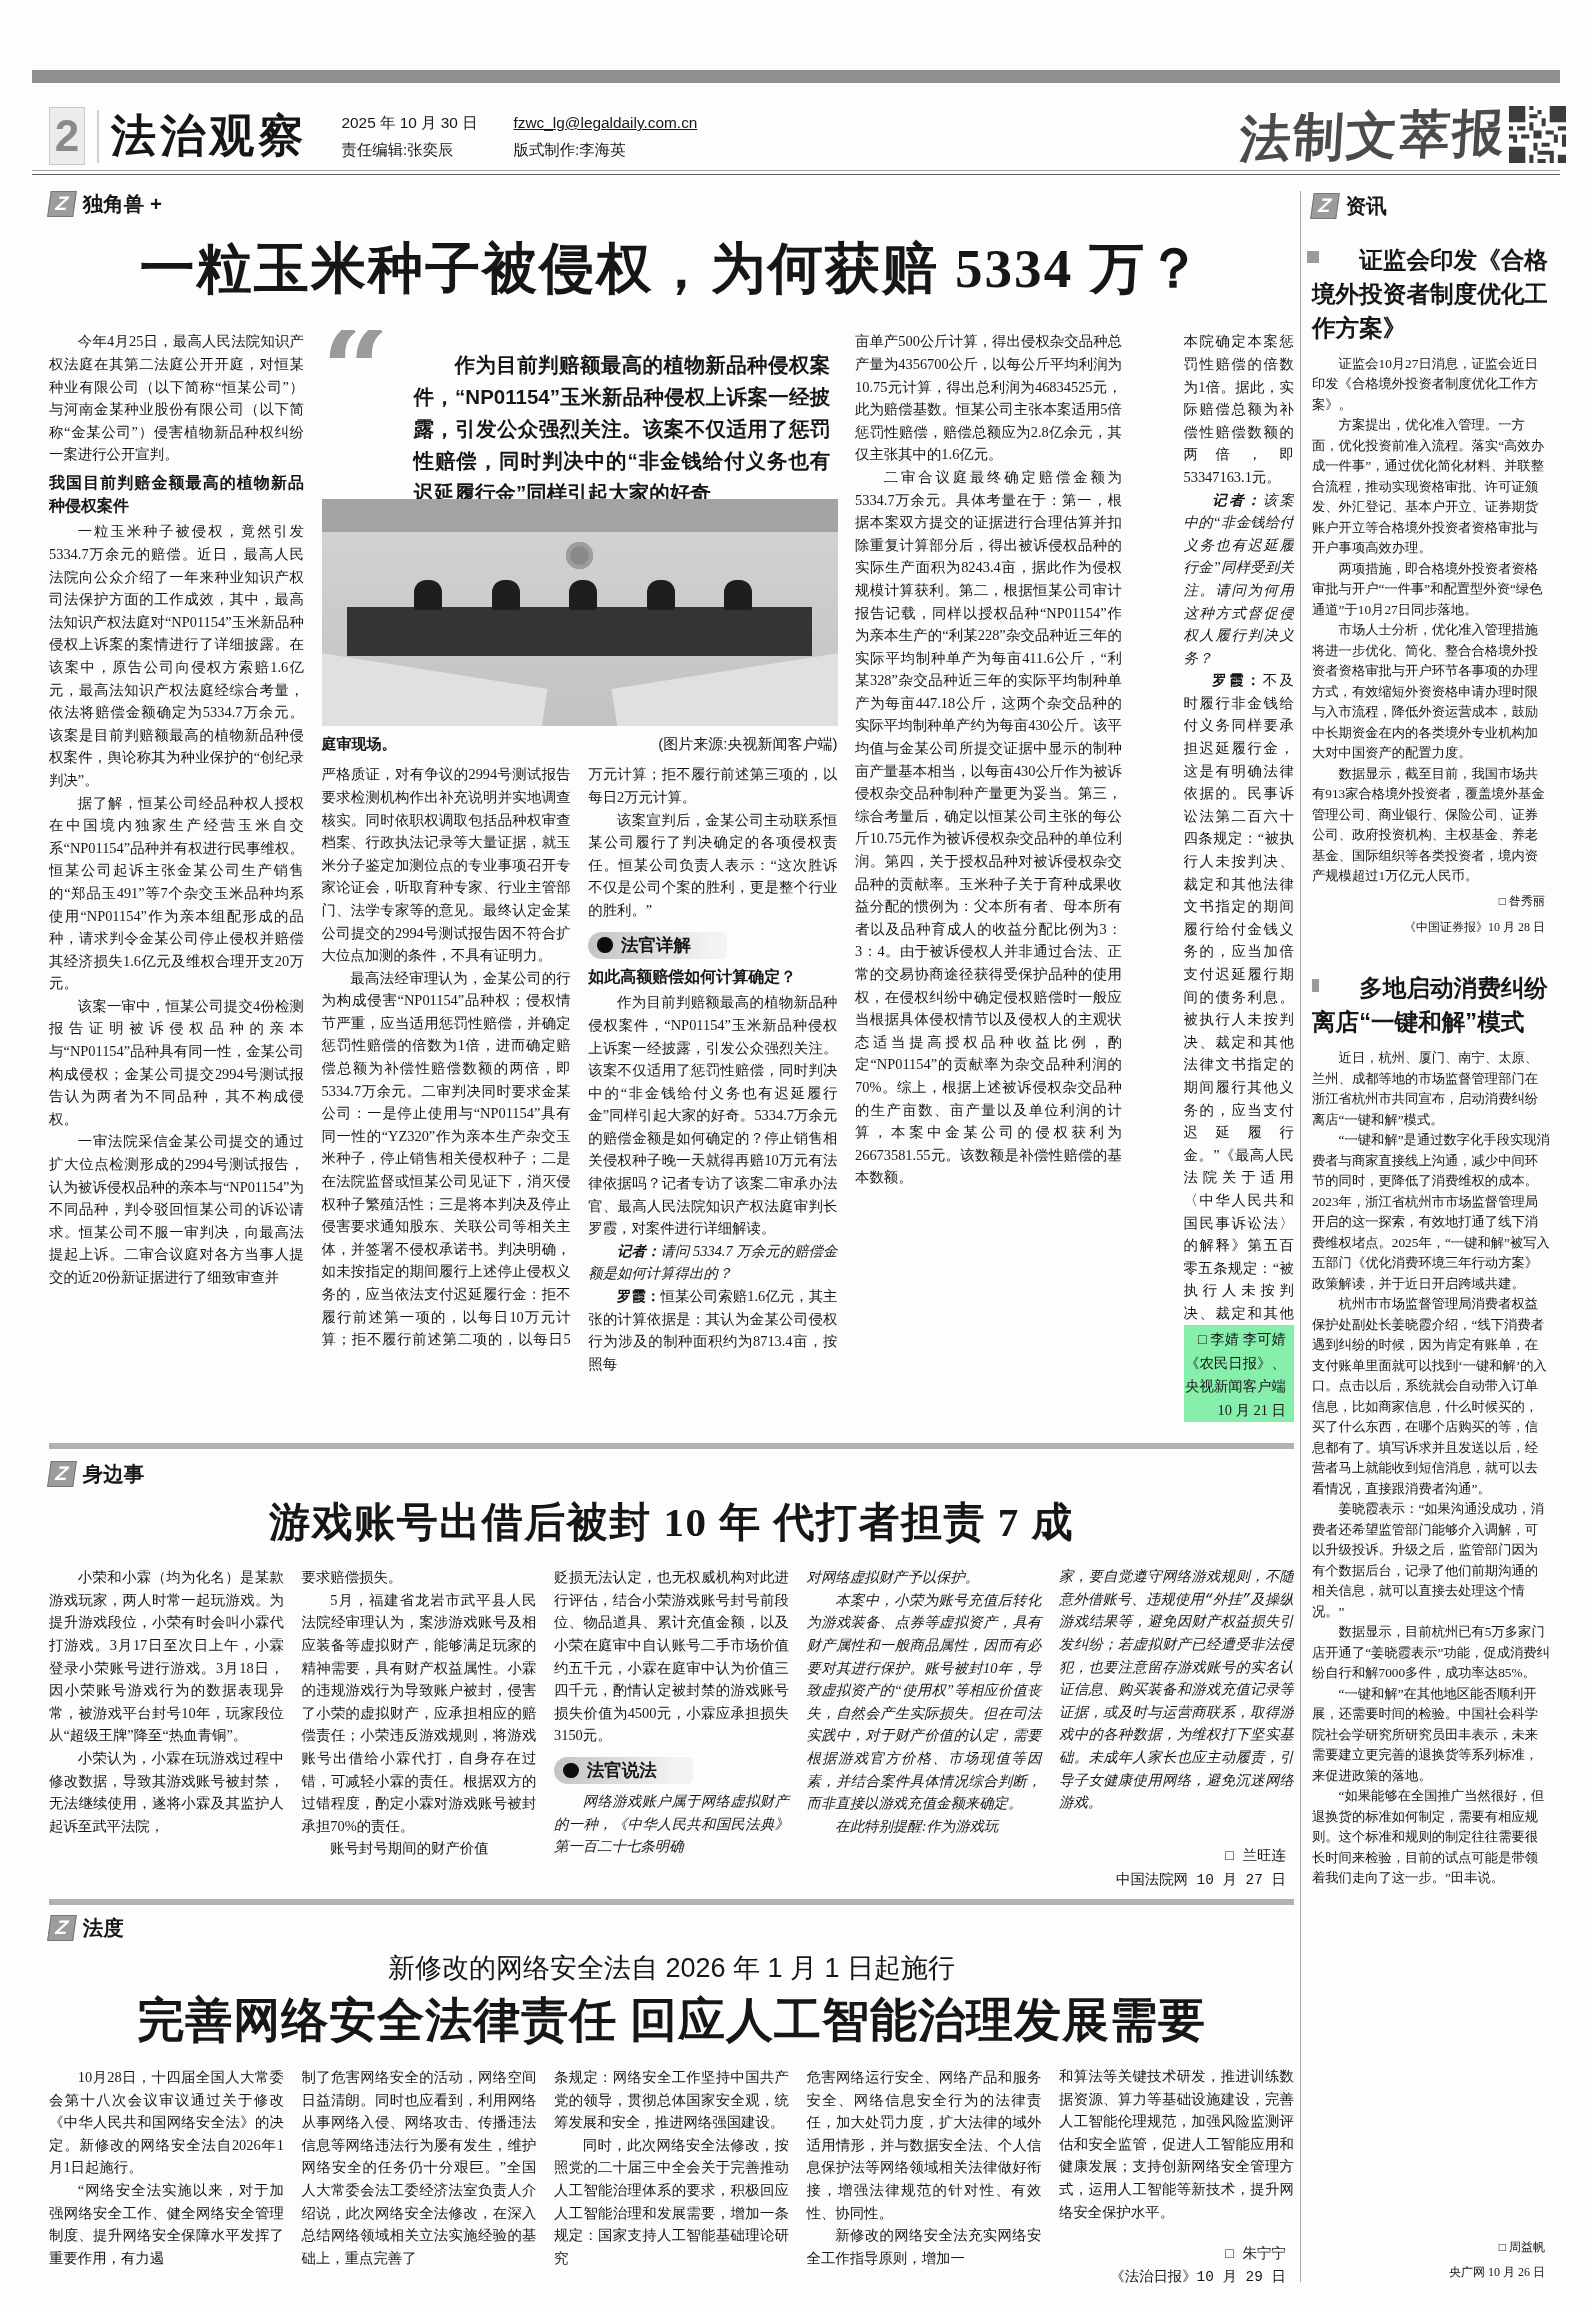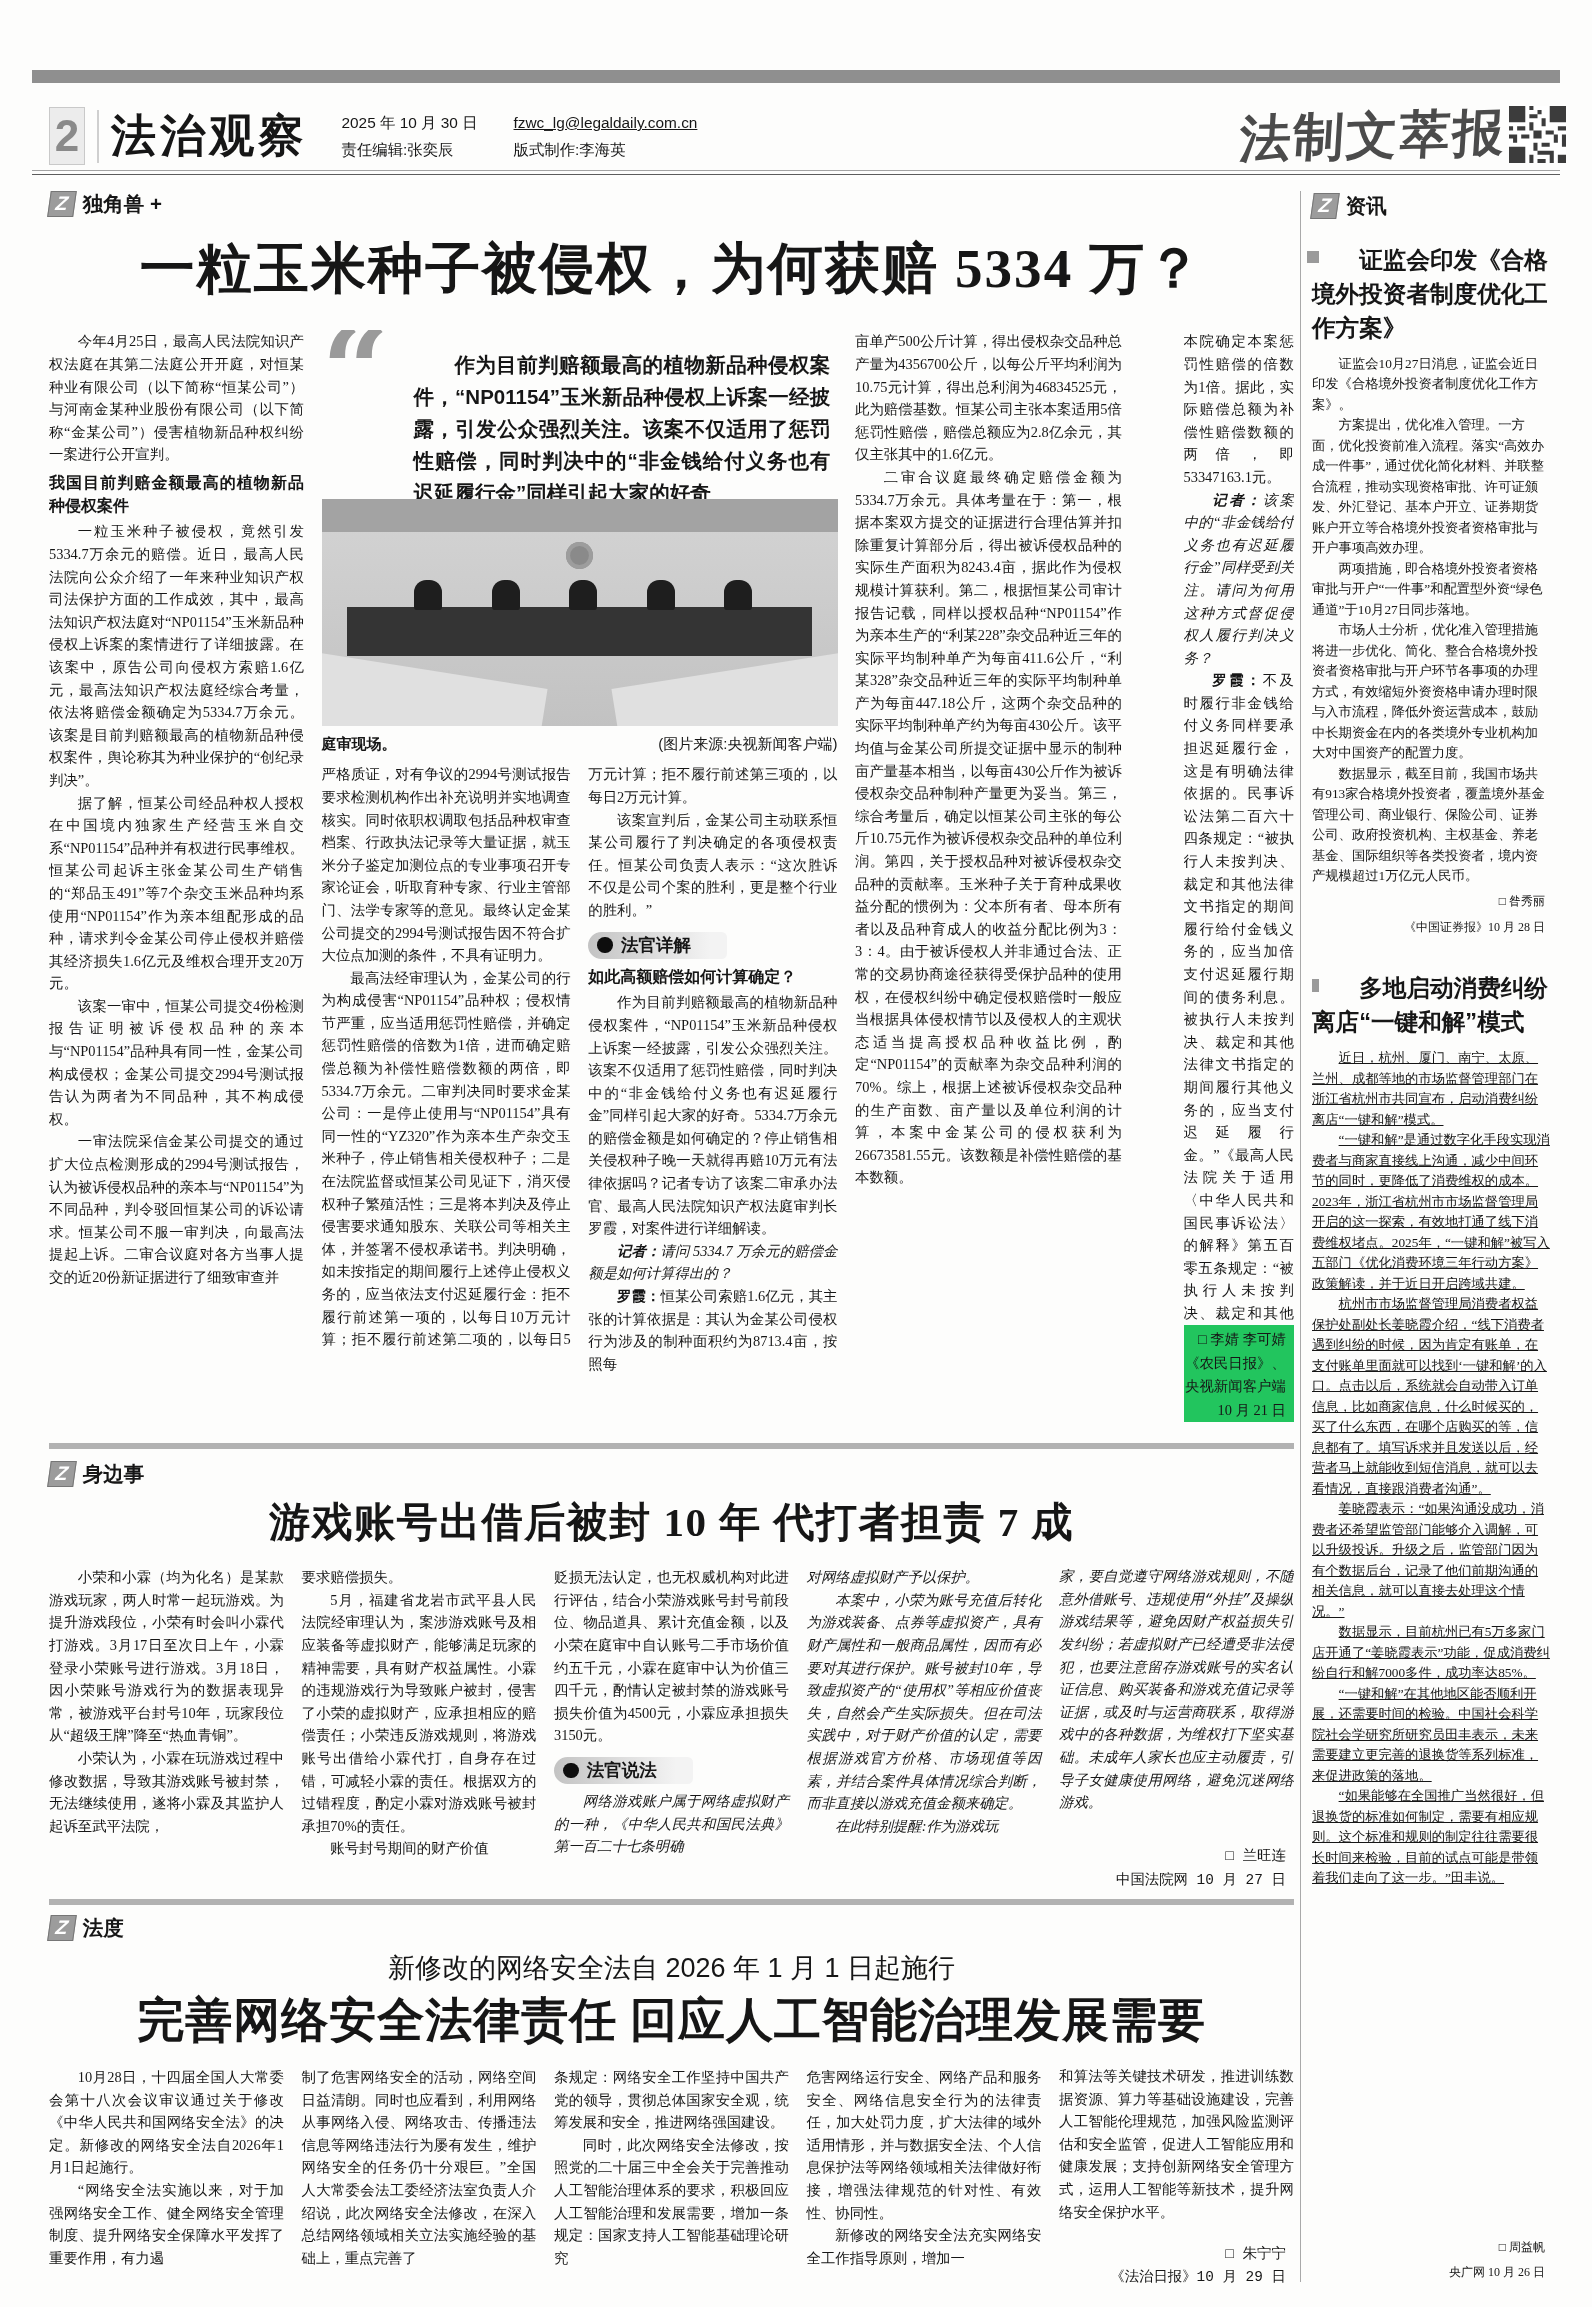--- a/index.html
+++ b/index.html
@@ -58,39 +58,39 @@
              background:#8a8a8a;box-shadow:inset 0 0 0 4.1px #9d9d9d;}
   .ph-bench{position:absolute;left:5%;right:5%;top:108px;height:49px;background:#343434;}
   .ph-fig{position:absolute;top:81px;width:28px;height:30px;border-radius:12.3px 12.3px 3.1px 3.1px;background:#1e1e1e;}
   .ph-desk{position:absolute;bottom:-20.5px;width:46%;height:77px;background:#e0e0e0;}
   .ph-desk.l{left:-15.4px;transform:rotate(9deg);}
   .ph-desk.r{right:-15.4px;transform:rotate(-9deg);}
   .cap{display:flex;justify-content:space-between;align-items:baseline;margin-top:6.2px;height:22.6px;
        font:15px/22.6px "Liberation Sans",sans-serif;}
   .cap b{font-weight:bold;}
   .twocol{margin-top:8.2px;column-count:2;column-gap:17.5px;height:657px;overflow:hidden;}
-  .u-byline{background:#22c55e;padding-top:3.1px;}
+  .u-byline{background:#86efac;padding-top:3.1px;}
   
   .nearby{position:absolute;left:49px;top:1443px;width:1245px;}
   .n-head{margin:7.2px 0 0;font:bold 41px/53px "Liberation Serif",serif;text-align:center;letter-spacing:1.5px;}
   .cols5{margin-top:17.5px;display:flex;gap:17.5px;overflow:hidden;}
   .n-cols{height:326px;}
   .c5flex{flex:1;display:flex;flex-direction:column;font-family:Liberation Mono, monospace;}
   .c5flex .flextext{flex:1;overflow:hidden;}
   .cols5>div{flex:1;}
   .law{position:absolute;left:49px;top:1899px;width:1245px;}
   .law-kicker{margin:7.2px 0 0;font:27px/36px "Liberation Sans",sans-serif;text-align:center;}
   .law-head{margin:4.1px 0 0;font:bold 47px/61px "Liberation Serif",serif;text-align:center;letter-spacing:1px;}
   .law-cols{height:224px;margin-top:15.4px;}
   
   .vrule{position:absolute;left:1300px;top:191px;width:1px;height:2091px;background:#a9a9a9;}
   .sidebar{position:absolute;left:1312px;top:191px;width:238px;height:2093px;display:flex;flex-direction:column;}
   .sb-art1{margin-top:22.6px;}
   .sb-art2{margin-top:33px;flex:1;display:flex;flex-direction:column;overflow:hidden;}
-  .sb-art2 .flextext{flex:1;overflow:hidden;text-decoration:underline;}
+  .sb-art2 .flextext{flex:1;overflow:hidden;}
   .sb-h{position:relative;margin:0 0 9.2px;font:bold 23.6px/34px "Liberation Sans",sans-serif;text-indent:2em;}
   .sq{position:absolute;left:-5.1px;top:8.2px;width:12.3px;height:12.3px;background:#9a9a9a;}
   .sb-text{font-size:13.3px;line-height:20.5px;}
   .sb-byl{text-align:right;padding-right:5.1px;font-size:12px;line-height:22.6px;margin-top:3.1px;}
 </style>
 </head>
 <body>
 
 <div class="page">
 

